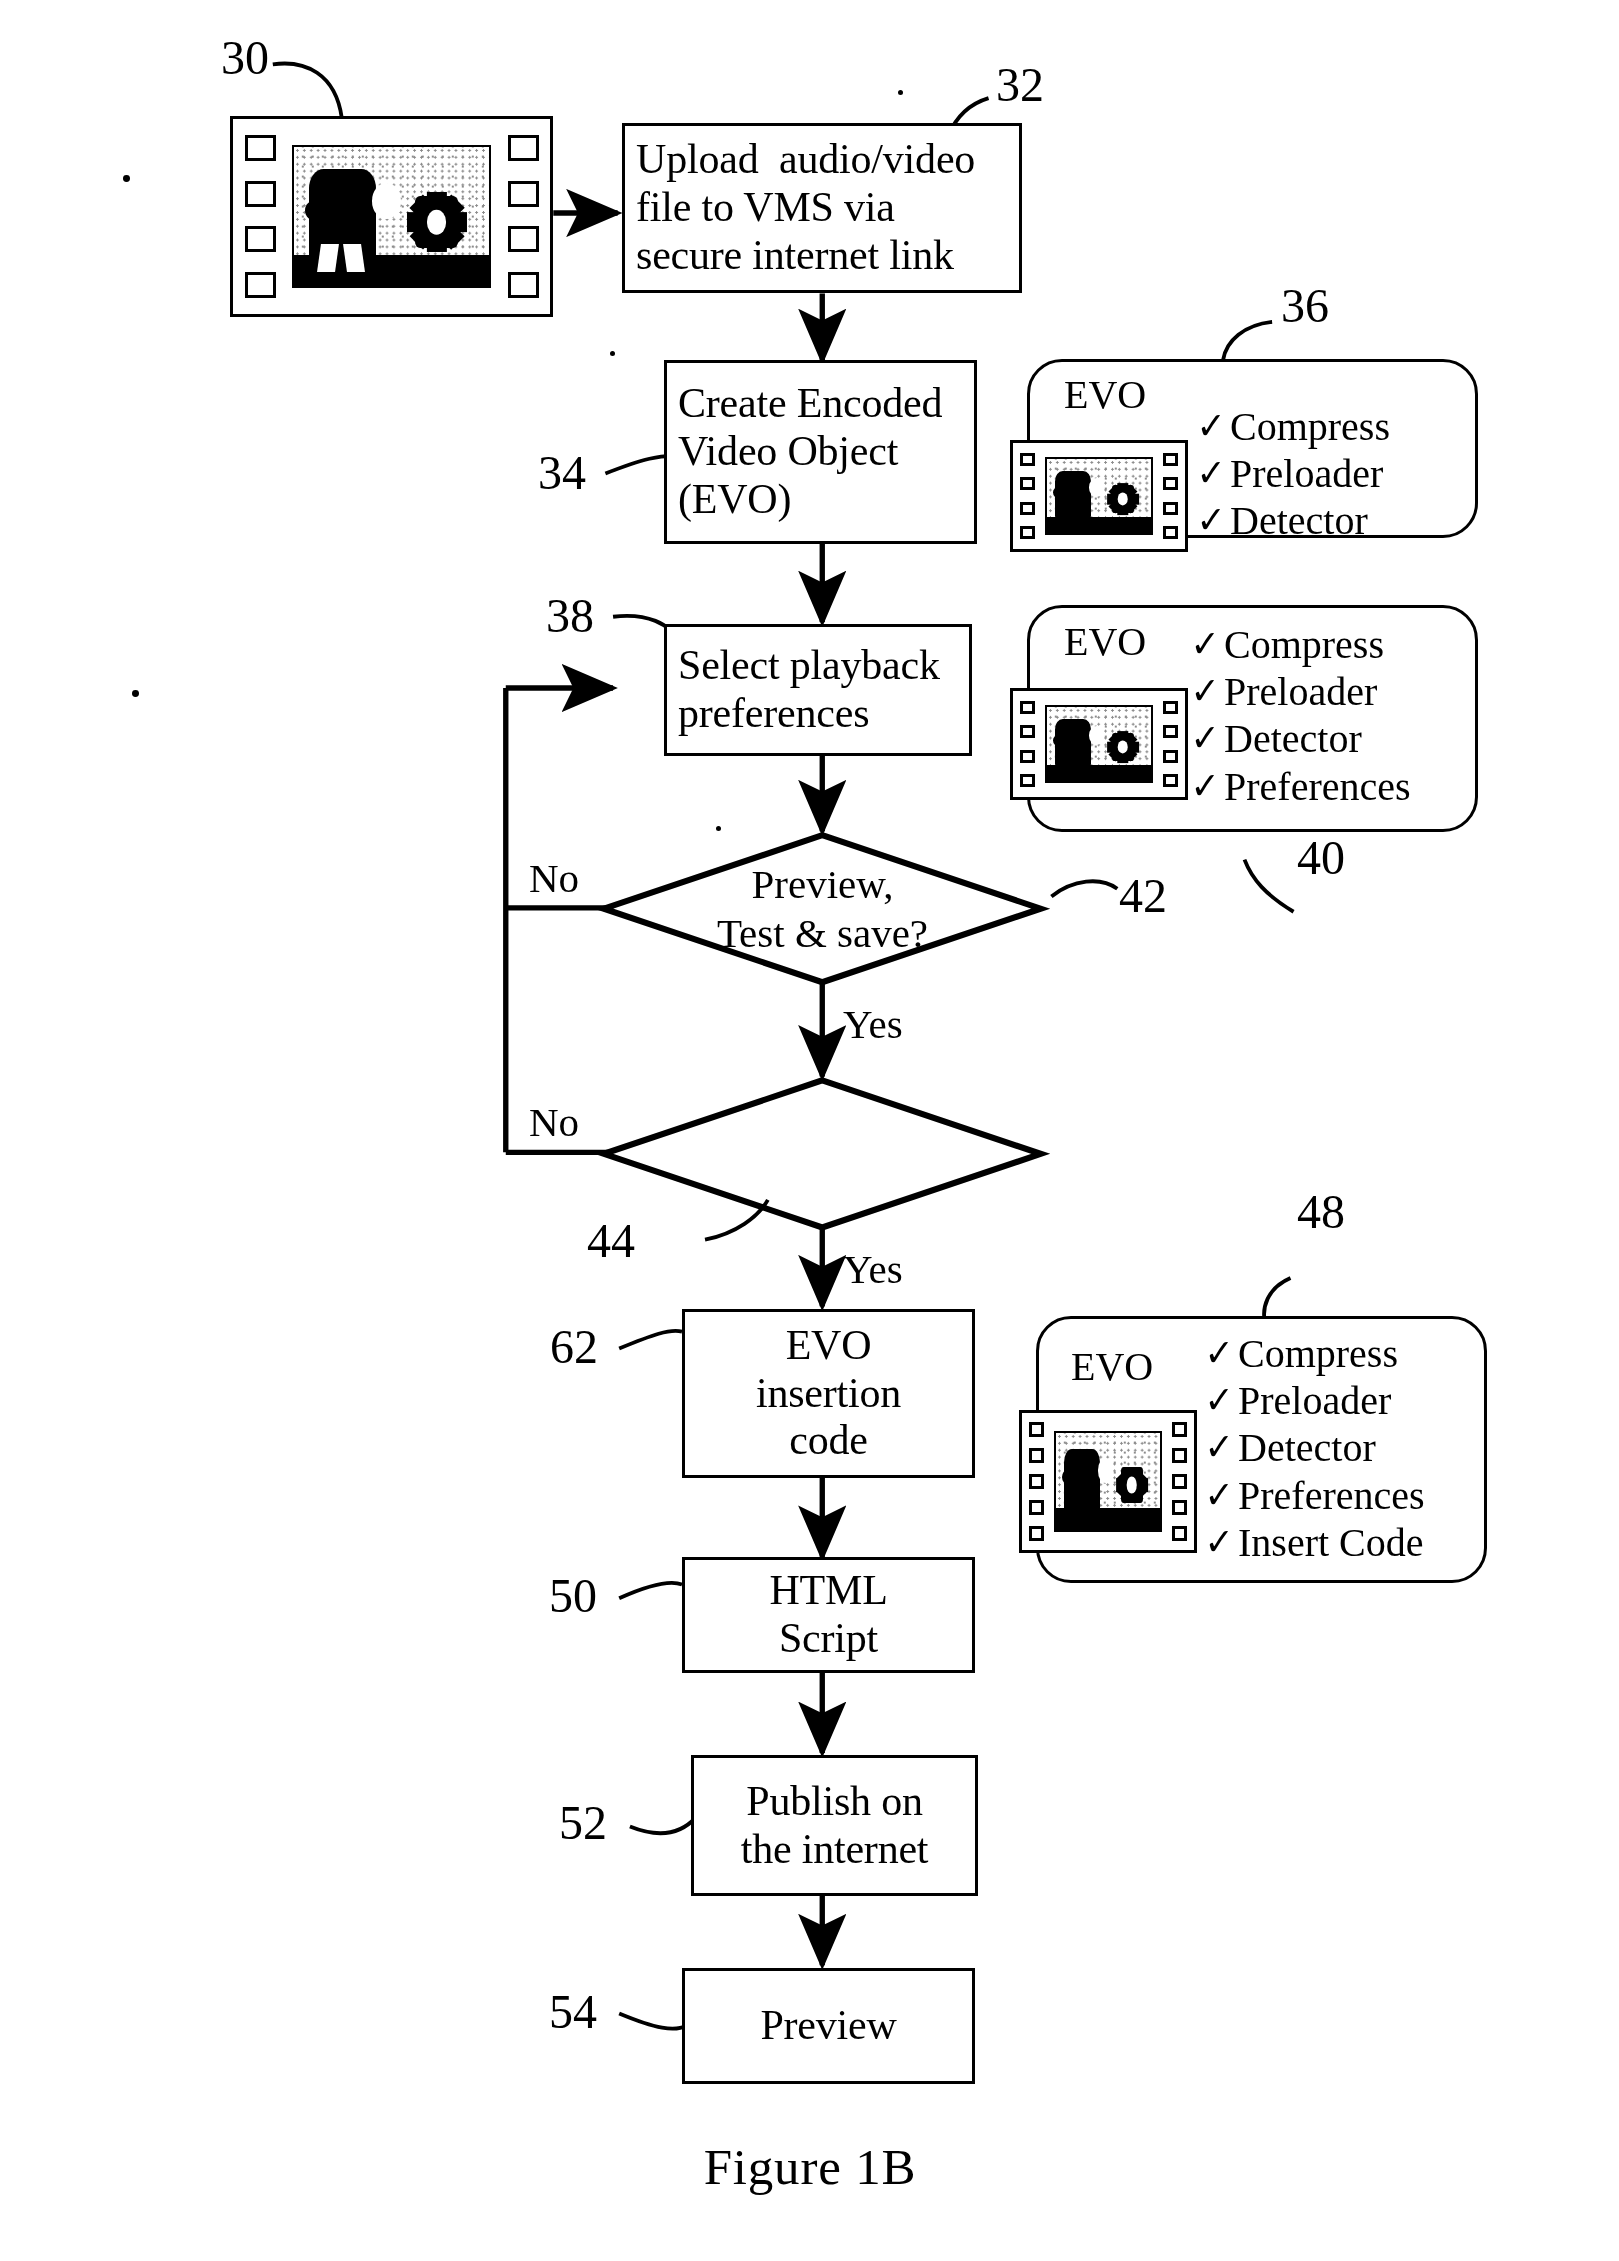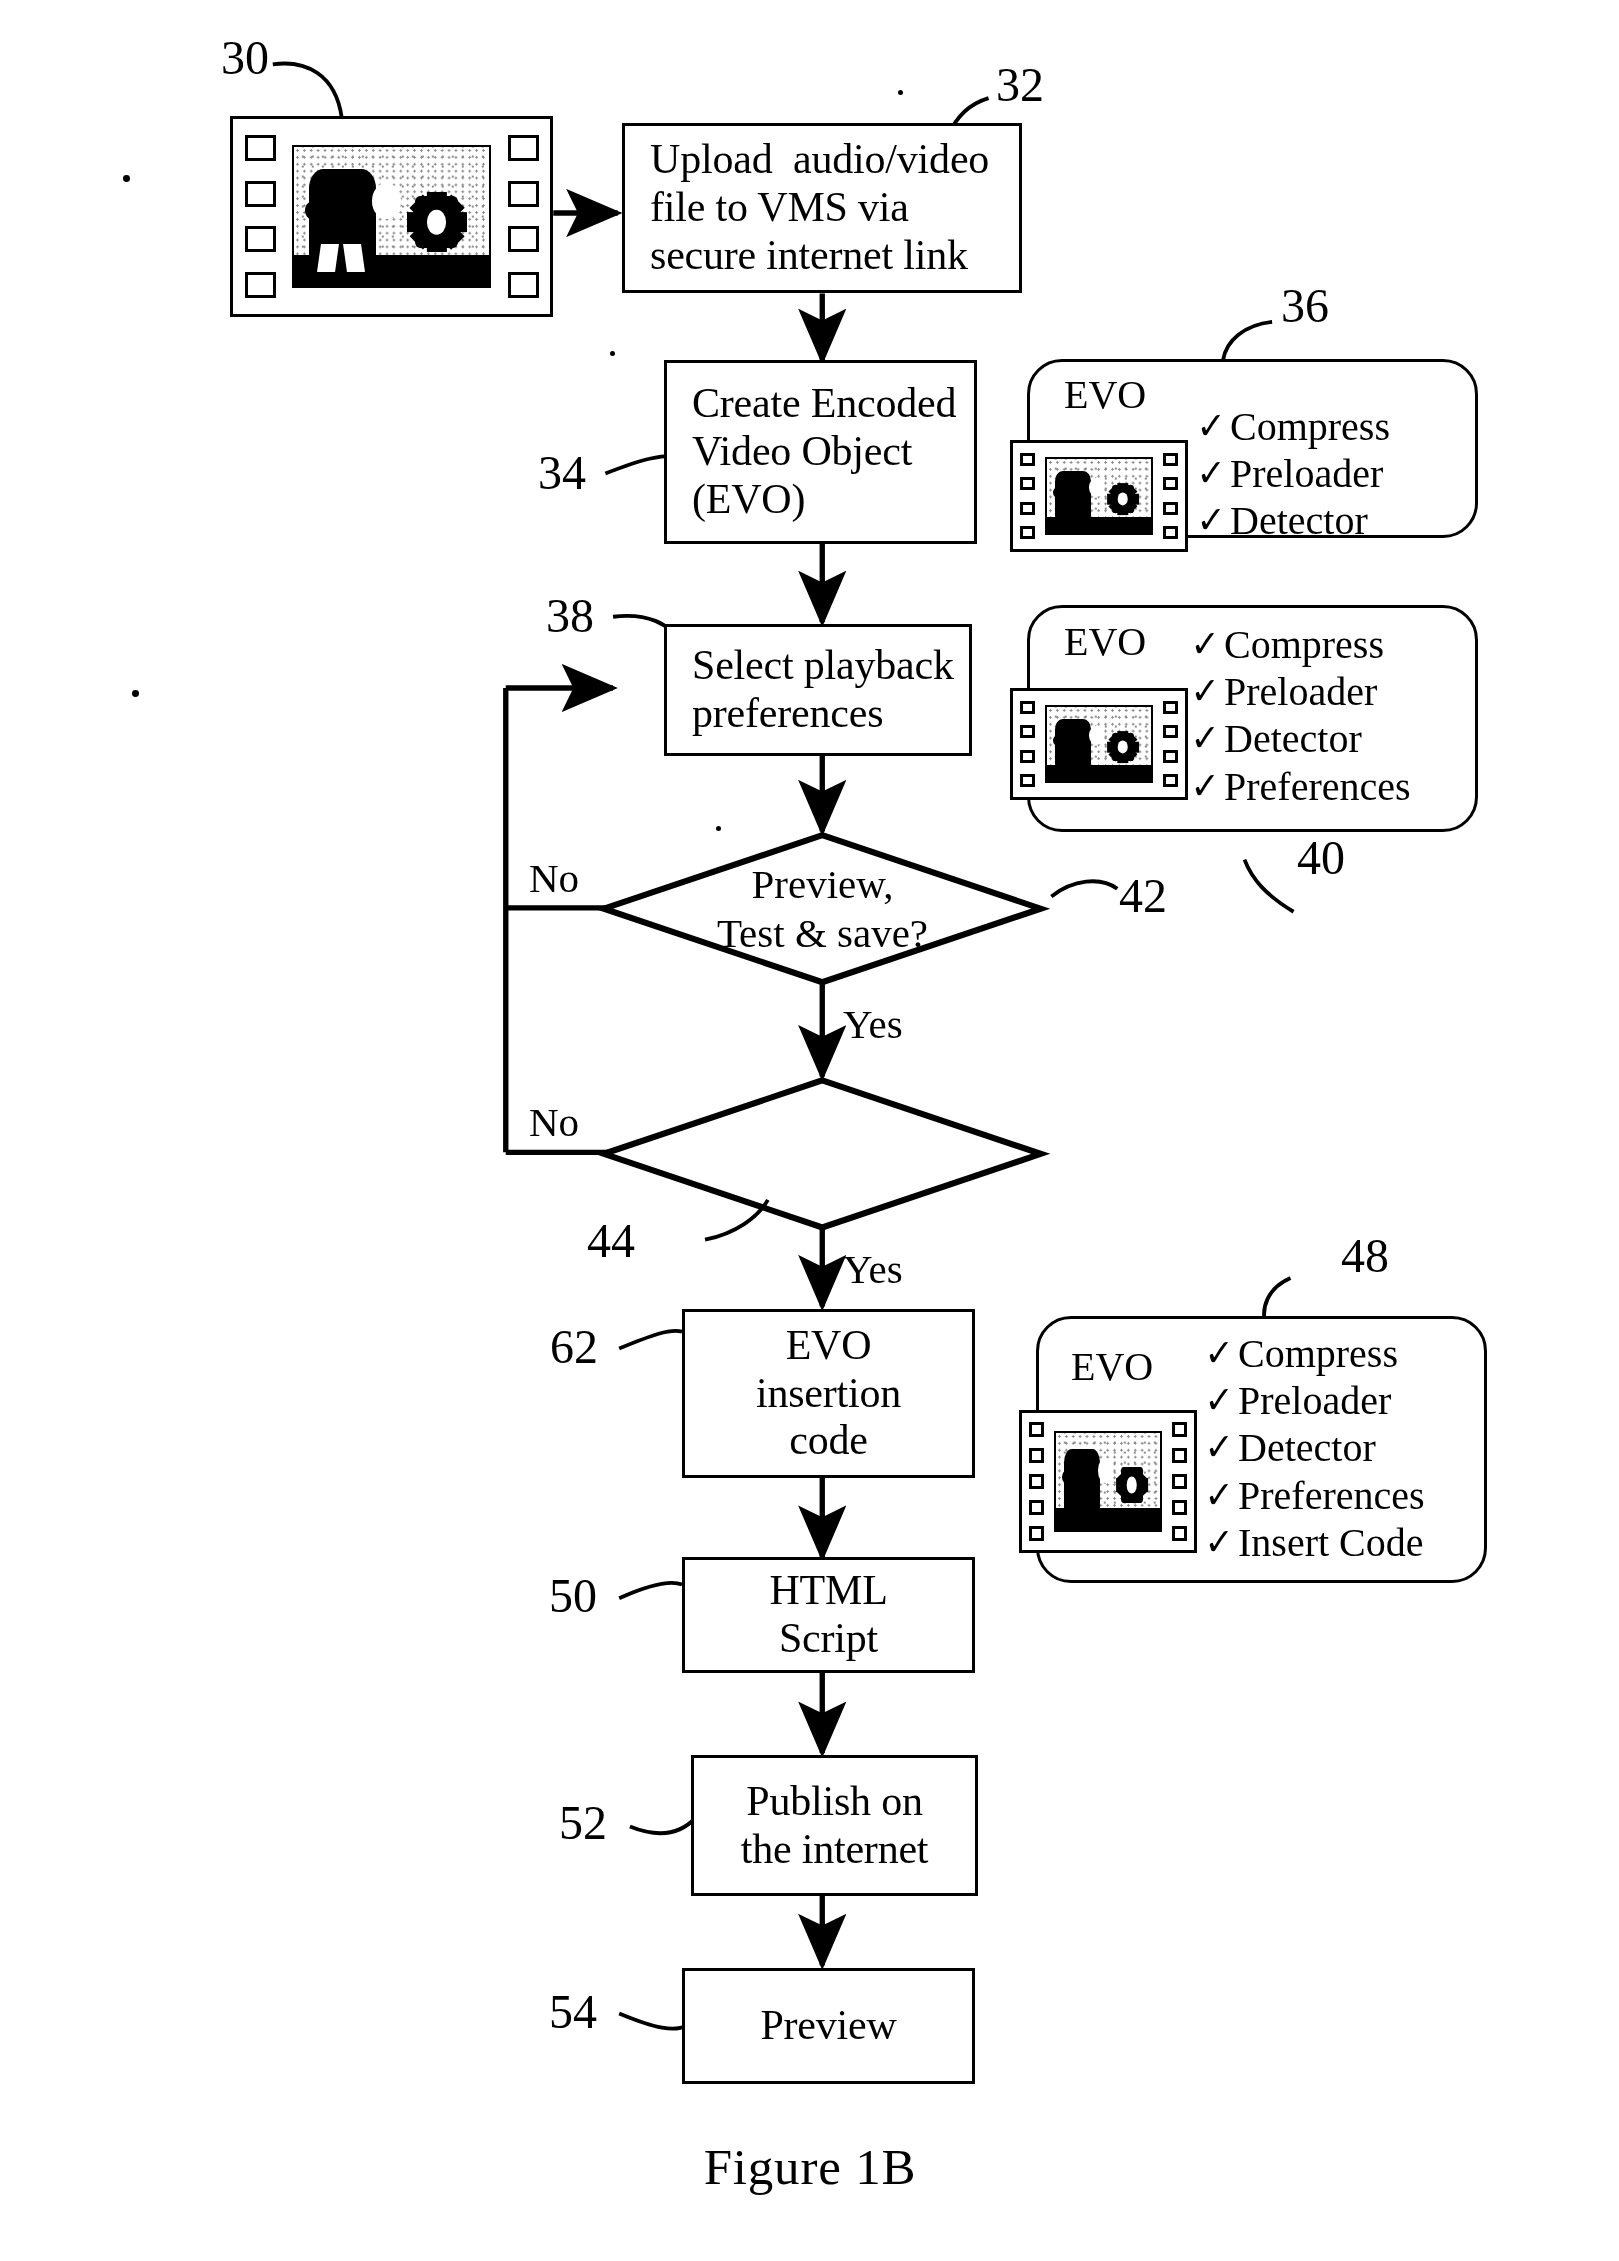--- a/index.html
+++ b/index.html
@@ -37,21 +37,21 @@
     box-sizing: border-box;
     border: 3.8px solid #000;
     background: #fff;
     display: flex;
     flex-direction: column;
     justify-content: center;
     line-height: 1.14;
     letter-spacing: -0.2px;
   }
   .pbox .ln { display: block; white-space: pre; }
-  .align-left  { align-items: flex-start; padding-left: 25px; text-align: right; }
+  .align-left  { align-items: flex-start; padding-left: 11px; text-align: right; }
   .align-center{ align-items: center; text-align: center; }
 
   
   .refnum {
     position: absolute;
     font-size: 48px;
     line-height: 1;
     white-space: nowrap;
   }
 
@@ -532,21 +532,21 @@
 
   <div class="refnum" style="left:221px; top:34px;">30</div>
   <div class="refnum" style="left:996px; top:61px;">32</div>
   <div class="refnum" style="left:538px; top:449px;">34</div>
   <div class="refnum" style="left:1281px; top:282px;">36</div>
   <div class="refnum" style="left:546px; top:592px;">38</div>
   <div class="refnum" style="left:1297px; top:834px;">40</div>
   <div class="refnum" style="left:1119px; top:872px;">42</div>
   <div class="refnum" style="left:587px; top:1217px;">44</div>
   <div class="refnum" style="left:550px; top:1323px;">62</div>
-  <div class="refnum" style="left:1297px; top:1232px;margin-left:44px;">48</div>
+  <div class="refnum" style="left:1297px; top:1188px;">48</div>
   <div class="refnum" style="left:549px; top:1572px;">50</div>
   <div class="refnum" style="left:559px; top:1799px;">52</div>
   <div class="refnum" style="left:549px; top:1988px;">54</div>
 
   <div id="caption" style="top:2138px;">Figure 1B</div>
 
   <div class="speck" style="left:123px; top:175px; width:6.9px; height:6.9px;"></div>
   <div class="speck" style="left:132px; top:690px; width:6.9px; height:6.9px;"></div>
   <div class="speck" style="left:898px; top:90px; width:5.4px; height:5.4px;"></div>
   <div class="speck" style="left:610px; top:351px; width:5.4px; height:5.4px;"></div>

